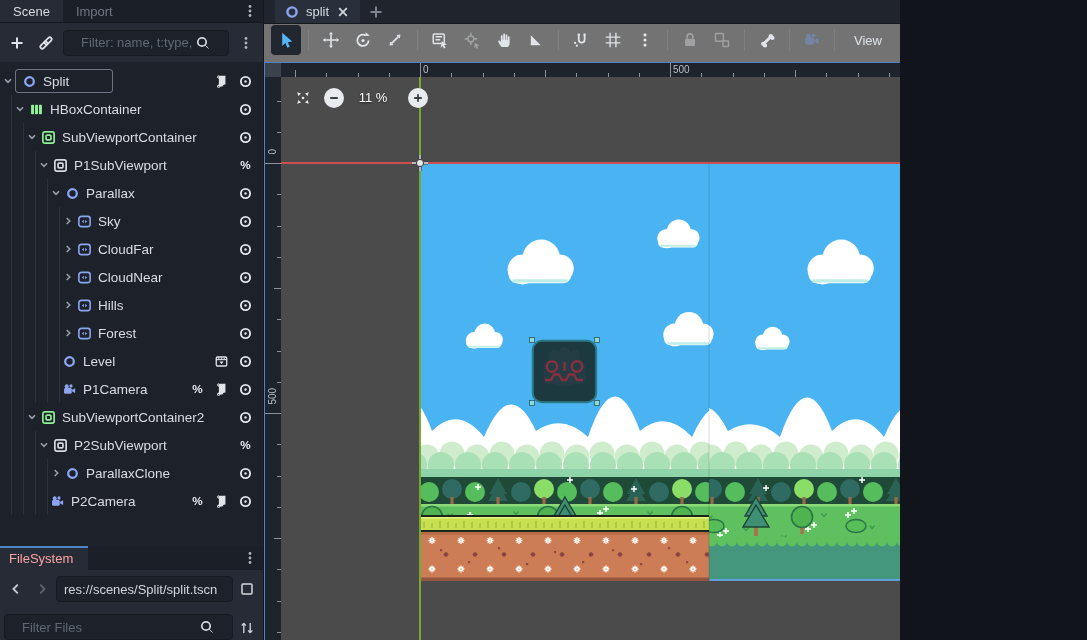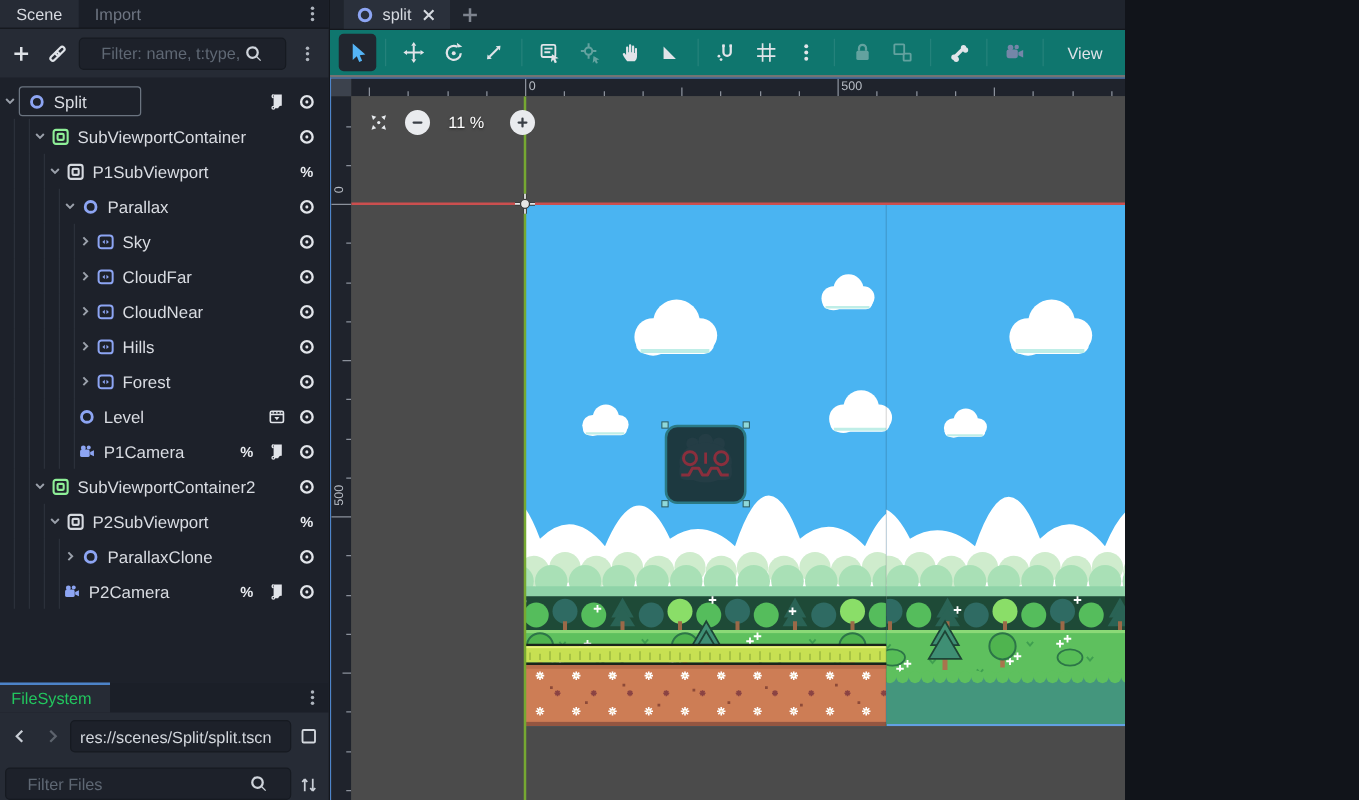--- a/index.html
+++ b/index.html
@@ -20,32 +20,32 @@
 #scene-tree{position:absolute;top:62px;bottom:94px;left:0;right:0;background:#1d212a;padding-top:5px;overflow:hidden}
 .tree-row{height:28px;display:flex;align-items:center;padding-right:8px}
 .indent{width:12px;align-self:stretch;border-right:1px solid rgba(125,135,155,.15)}
 .chev{width:15px;height:16px;display:flex;align-items:center;justify-content:center;flex:none}
 .n-icon{width:17px;height:16px;display:flex;align-items:center;justify-content:center;margin:0 5px 0 1px;flex:none}
 .n-label{color:#d9dce2;white-space:nowrap;font-size:13.5px}
 .name-box{display:flex;align-items:center;flex:1;border:1px solid #6b7480;border-radius:3px;height:24px;padding:0 4px;margin-right:6px;min-width:0}
 .row-spacer{flex:1}
 .badge{width:20px;height:20px;display:flex;align-items:center;justify-content:center;margin-left:4px;flex:none}
 .fs-tabbar{position:absolute;top:546px;height:24px;left:0;right:0;background:#1b1f28;display:flex;align-items:stretch}
-.fs-tab{width:88px;background:#262b35;display:flex;align-items:center;padding:0 9px;position:relative;color:#22c55e}
+.fs-tab{width:88px;background:#262b35;display:flex;align-items:center;padding:0 9px;position:relative;color:#fca5a5}
 .fs-tab::before{content:"";position:absolute;top:0;left:0;right:0;height:2px;background:#4d84c9}
 .fs-nav{position:absolute;top:570px;height:38px;left:0;right:0;display:flex;align-items:center;padding:0 4px;gap:2px}
 .path-field{flex:1;height:26px;background:#1d212a;border:1px solid #161a21;border-radius:4px;display:flex;align-items:center;padding:0 7px;color:#d2d6dc;white-space:nowrap;overflow:hidden;min-width:0}
 .fs-filter{position:absolute;top:608px;height:32px;left:0;right:0;display:flex;align-items:flex-end;padding:0 4px;gap:2px}
 
 #main{position:absolute;left:264px;top:0;width:823px;height:640px}
 #scene-tabbar{position:absolute;top:0;left:0;right:0;height:24px;background:#1f242d;display:flex;align-items:stretch;border-bottom:1px solid #14171d}
 .scene-tab{display:flex;align-items:center;gap:6px;padding:0 9px;background:#2a303b;margin-left:11px;color:#d6dae0}
 .scene-tab .tab-x{display:flex;align-items:center}
 .newtab-btn{width:32px;display:flex;align-items:center;justify-content:center;background:none;border:none}
-#canvas-toolbar{position:absolute;top:24px;left:0;right:0;height:38px;background:#0f766e;display:flex;align-items:center;padding:0 7px;gap:2px;border-bottom:2px solid #737373}
+#canvas-toolbar{position:absolute;top:24px;left:0;right:0;height:38px;background:#737373;display:flex;align-items:center;padding:0 7px;gap:2px;border-bottom:6px solid #737373}
 .tool-btn{width:30px;height:30px;border-radius:4px;display:flex;align-items:center;justify-content:center;background:none;border:none}
 .tool-btn.active{background:#21262f}
 .tool-btn.disabled{opacity:.4}
 .tb-sep{width:1px;height:22px;background:rgba(255,255,255,.09);margin:0 5px;flex:none}
 .view-btn{padding:0 12px;height:30px;color:#dfe3e8;background:none;border:none;font-size:13px}
 
 #viewport{position:absolute;top:62px;left:0;width:823px;height:578px;border-top:1px solid #4d84c9;border-left:1px solid #4d84c9;background:#4b4b4b}
 .vp-corner{position:absolute;top:0;left:0;width:16px;height:14px;background:#3c424d}
 #hruler{position:absolute;left:16px;top:0;right:0;height:14px;background:#1f232c;overflow:hidden}
 #vruler{position:absolute;left:0;top:14px;width:16px;bottom:0;background:#1f232c;overflow:hidden}
@@ -140,20 +140,45 @@
           </div>
           <span class="row-spacer"></span>
           <span class="badge">
             <svg class="ic" width="15" height="15" viewBox="0 0 16 16">
               <path d="M5.2 1.8h7v9.6c-1.5-.4-2.7.4-3 2H5.2z" fill="#e1e4e9"></path>
               <path d="M5.2 1.8c-1.6 0-1.6 2.6 0 2.6" fill="none" stroke="#e1e4e9" stroke-width="1.2"></path>
               <circle cx="5" cy="13" r="1.7" fill="#e1e4e9"></circle>
               <circle cx="5" cy="13" r="0.6" fill="#1d212a"></circle>
             </svg>
           </span>
+          <span class="badge">
+            <svg class="ic" width="15" height="15" viewBox="0 0 16 16">
+              <circle cx="8" cy="8" r="4.9" fill="none" stroke="#e1e4e9" stroke-width="2"></circle>
+              <circle cx="8" cy="8" r="1.3" fill="#e1e4e9"></circle>
+            </svg>
+          </span>
+        </div>
+        <div class="tree-row">
+          <span class="indent"></span>
+          <span class="chev">
+            <svg class="ic" width="14" height="14" viewBox="0 0 16 16">
+              <path d="M4.5 6 8 9.5 11.5 6" stroke="#9aa0aa" stroke-width="1.8" fill="none"></path>
+            </svg>
+          </span>
+          <span class="n-icon">
+            <svg class="ic" width="15" height="15" viewBox="0 0 16 16">
+              <g fill="#8eef97">
+                <rect x="2.2" y="3" width="3.2" height="10" rx="0.8"></rect>
+                <rect x="6.4" y="3" width="3.2" height="10" rx="0.8"></rect>
+                <rect x="10.6" y="3" width="3.2" height="10" rx="0.8"></rect>
+              </g>
+            </svg>
+          </span>
+          <span class="n-label">HBoxContainer</span>
+          <span class="row-spacer"></span>
           <span class="badge">
             <svg class="ic" width="15" height="15" viewBox="0 0 16 16">
               <circle cx="8" cy="8" r="4.9" fill="none" stroke="#e1e4e9" stroke-width="2"></circle>
               <circle cx="8" cy="8" r="1.3" fill="#e1e4e9"></circle>
             </svg>
           </span>
         </div>
         <div class="tree-row">
           <span class="indent"></span>
           <span class="indent"></span>

